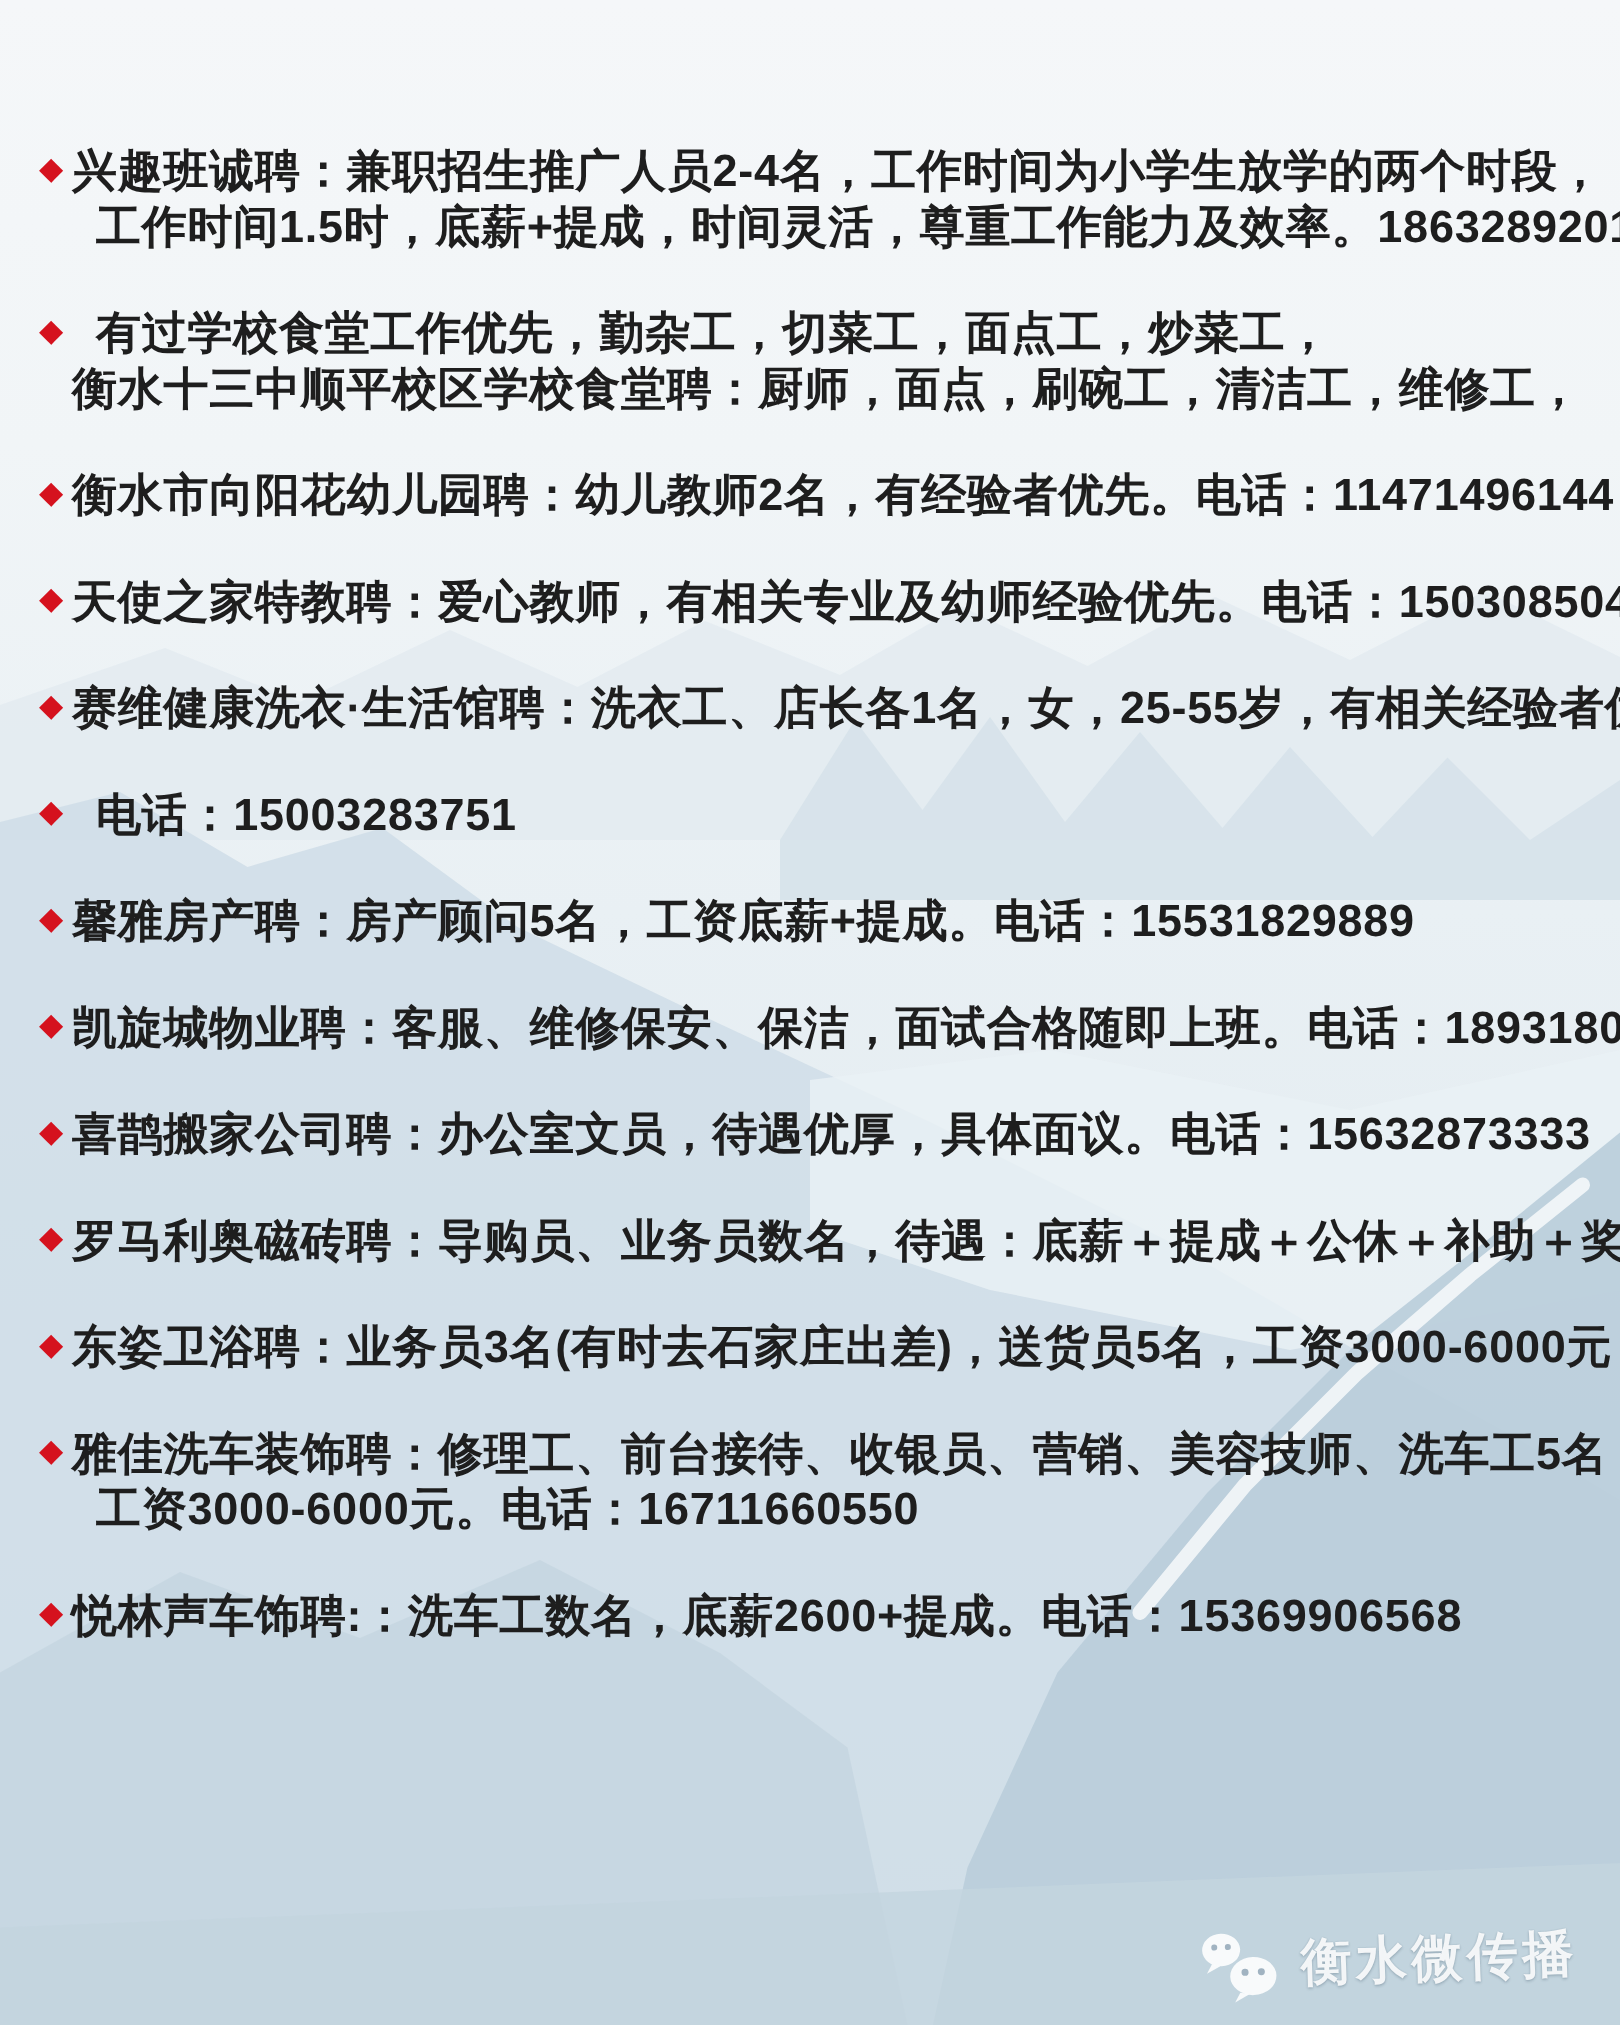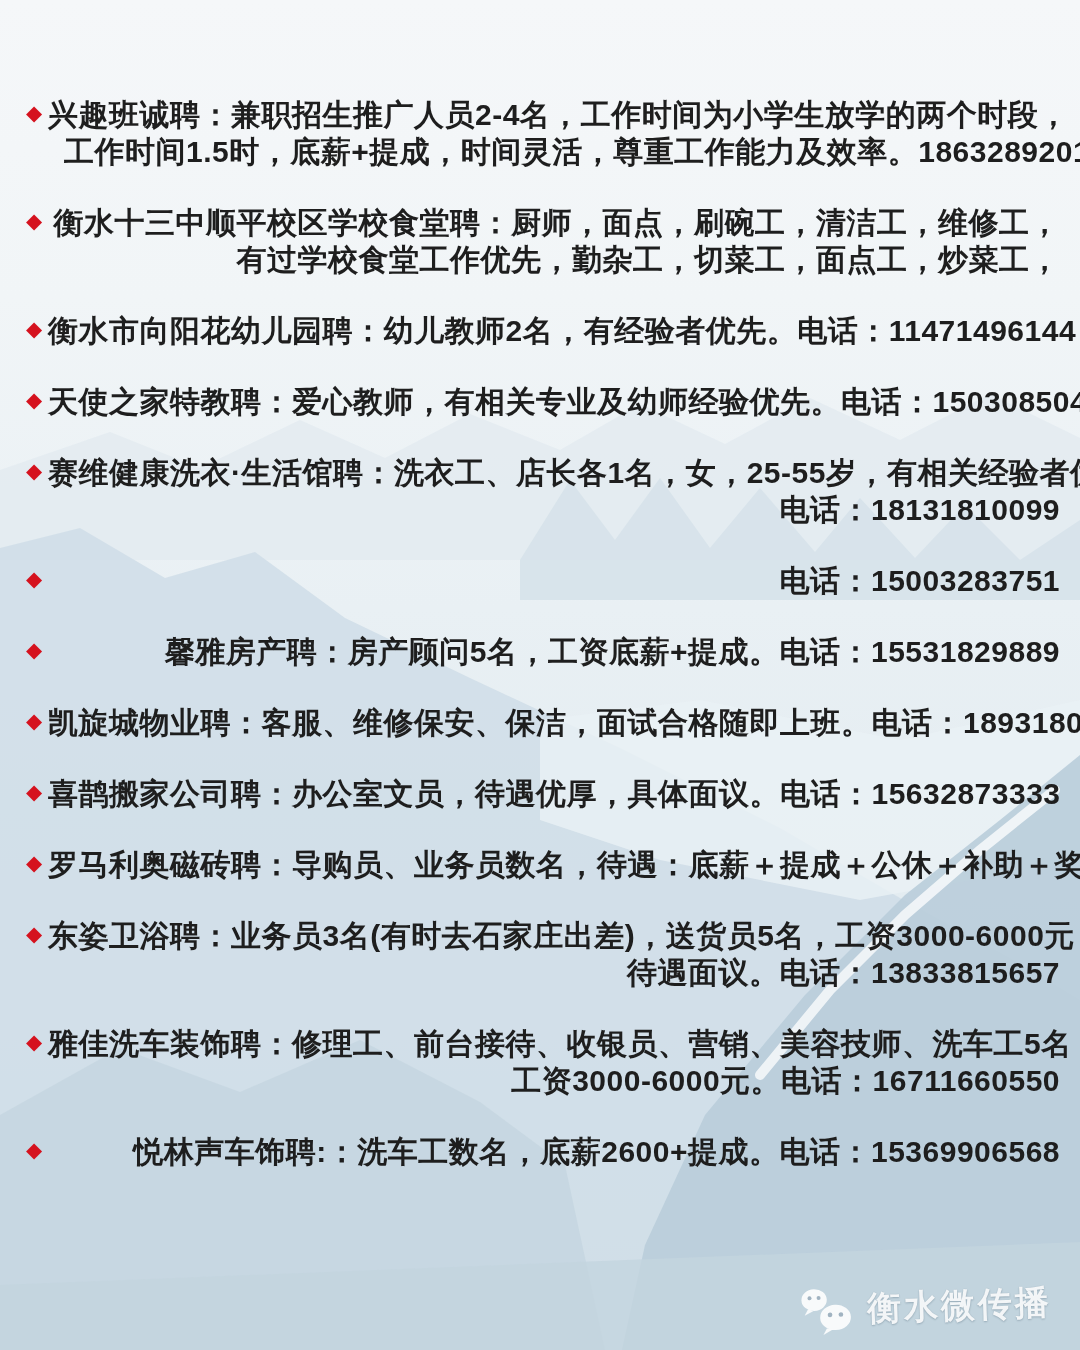--- a/index.html
+++ b/index.html
@@ -31,21 +31,21 @@
     letter-spacing: 0.5px;
   }
   .bullet {
     position: absolute;
     left: 26px;
     top: 6px;
     font-size: 21px;
     line-height: 1;
     color: #d5121e;
   }
-  .line { display: block; white-space: nowrap; text-align: right; }
+  .line { display: block; white-space: nowrap; }
   .line.cont { margin-left: 16px; }
   .watermark {
     position: absolute;
     right: 28px;
     bottom: 18px;
     display: flex;
     align-items: center;
     gap: 10px;
     transform: rotate(-2deg);
     opacity: 0.95;
@@ -85,38 +85,37 @@
   <div class="content">
 
     <p class="listing">
       <span class="bullet">◆</span>
       <span class="line">兴趣班诚聘：兼职招生推广人员2-4名，工作时间为小学生放学的两个时段，</span>
       <span class="line cont">工作时间1.5时，底薪+提成，时间灵活，尊重工作能力及效率。18632892019</span>
     </p>
 
     <p class="listing">
       <span class="bullet">◆</span>
+      <span class="line cont">有过学校食堂工作优先，勤杂工，切菜工，面点工，炒菜工，</span>
       <span class="line">衡水十三中顺平校区学校食堂聘：厨师，面点，刷碗工，清洁工，维修工，</span>
-      <span class="line cont">有过学校食堂工作优先，勤杂工，切菜工，面点工，炒菜工，</span>
     </p>
 
     <p class="listing">
       <span class="bullet">◆</span>
       <span class="line">衡水市向阳花幼儿园聘：幼儿教师2名，有经验者优先。电话：11471496144</span>
     </p>
 
     <p class="listing">
       <span class="bullet">◆</span>
       <span class="line">天使之家特教聘：爱心教师，有相关专业及幼师经验优先。电话：15030850415</span>
     </p>
 
     <p class="listing">
       <span class="bullet">◆</span>
       <span class="line">赛维健康洗衣·生活馆聘：洗衣工、店长各1名，女，25-55岁，有相关经验者优先。</span>
-      <span class="line cont">电话：18131810099</span>
     </p>
 
     <p class="listing">
       <span class="bullet">◆</span>
       <span class="line cont">电话：15003283751</span>
     </p>
 
     <p class="listing">
       <span class="bullet">◆</span>
       <span class="line">馨雅房产聘：房产顾问5名，工资底薪+提成。电话：15531829889</span>
@@ -133,21 +132,20 @@
     </p>
 
     <p class="listing">
       <span class="bullet">◆</span>
       <span class="line">罗马利奥磁砖聘：导购员、业务员数名，待遇：底薪＋提成＋公休＋补助＋奖金。</span>
     </p>
 
     <p class="listing">
       <span class="bullet">◆</span>
       <span class="line">东姿卫浴聘：业务员3名(有时去石家庄出差)，送货员5名，工资3000-6000元，</span>
-      <span class="line cont">待遇面议。电话：13833815657</span>
     </p>
 
     <p class="listing">
       <span class="bullet">◆</span>
       <span class="line">雅佳洗车装饰聘：修理工、前台接待、收银员、营销、美容技师、洗车工5名，</span>
       <span class="line cont">工资3000-6000元。电话：16711660550</span>
     </p>
 
     <p class="listing">
       <span class="bullet">◆</span>

